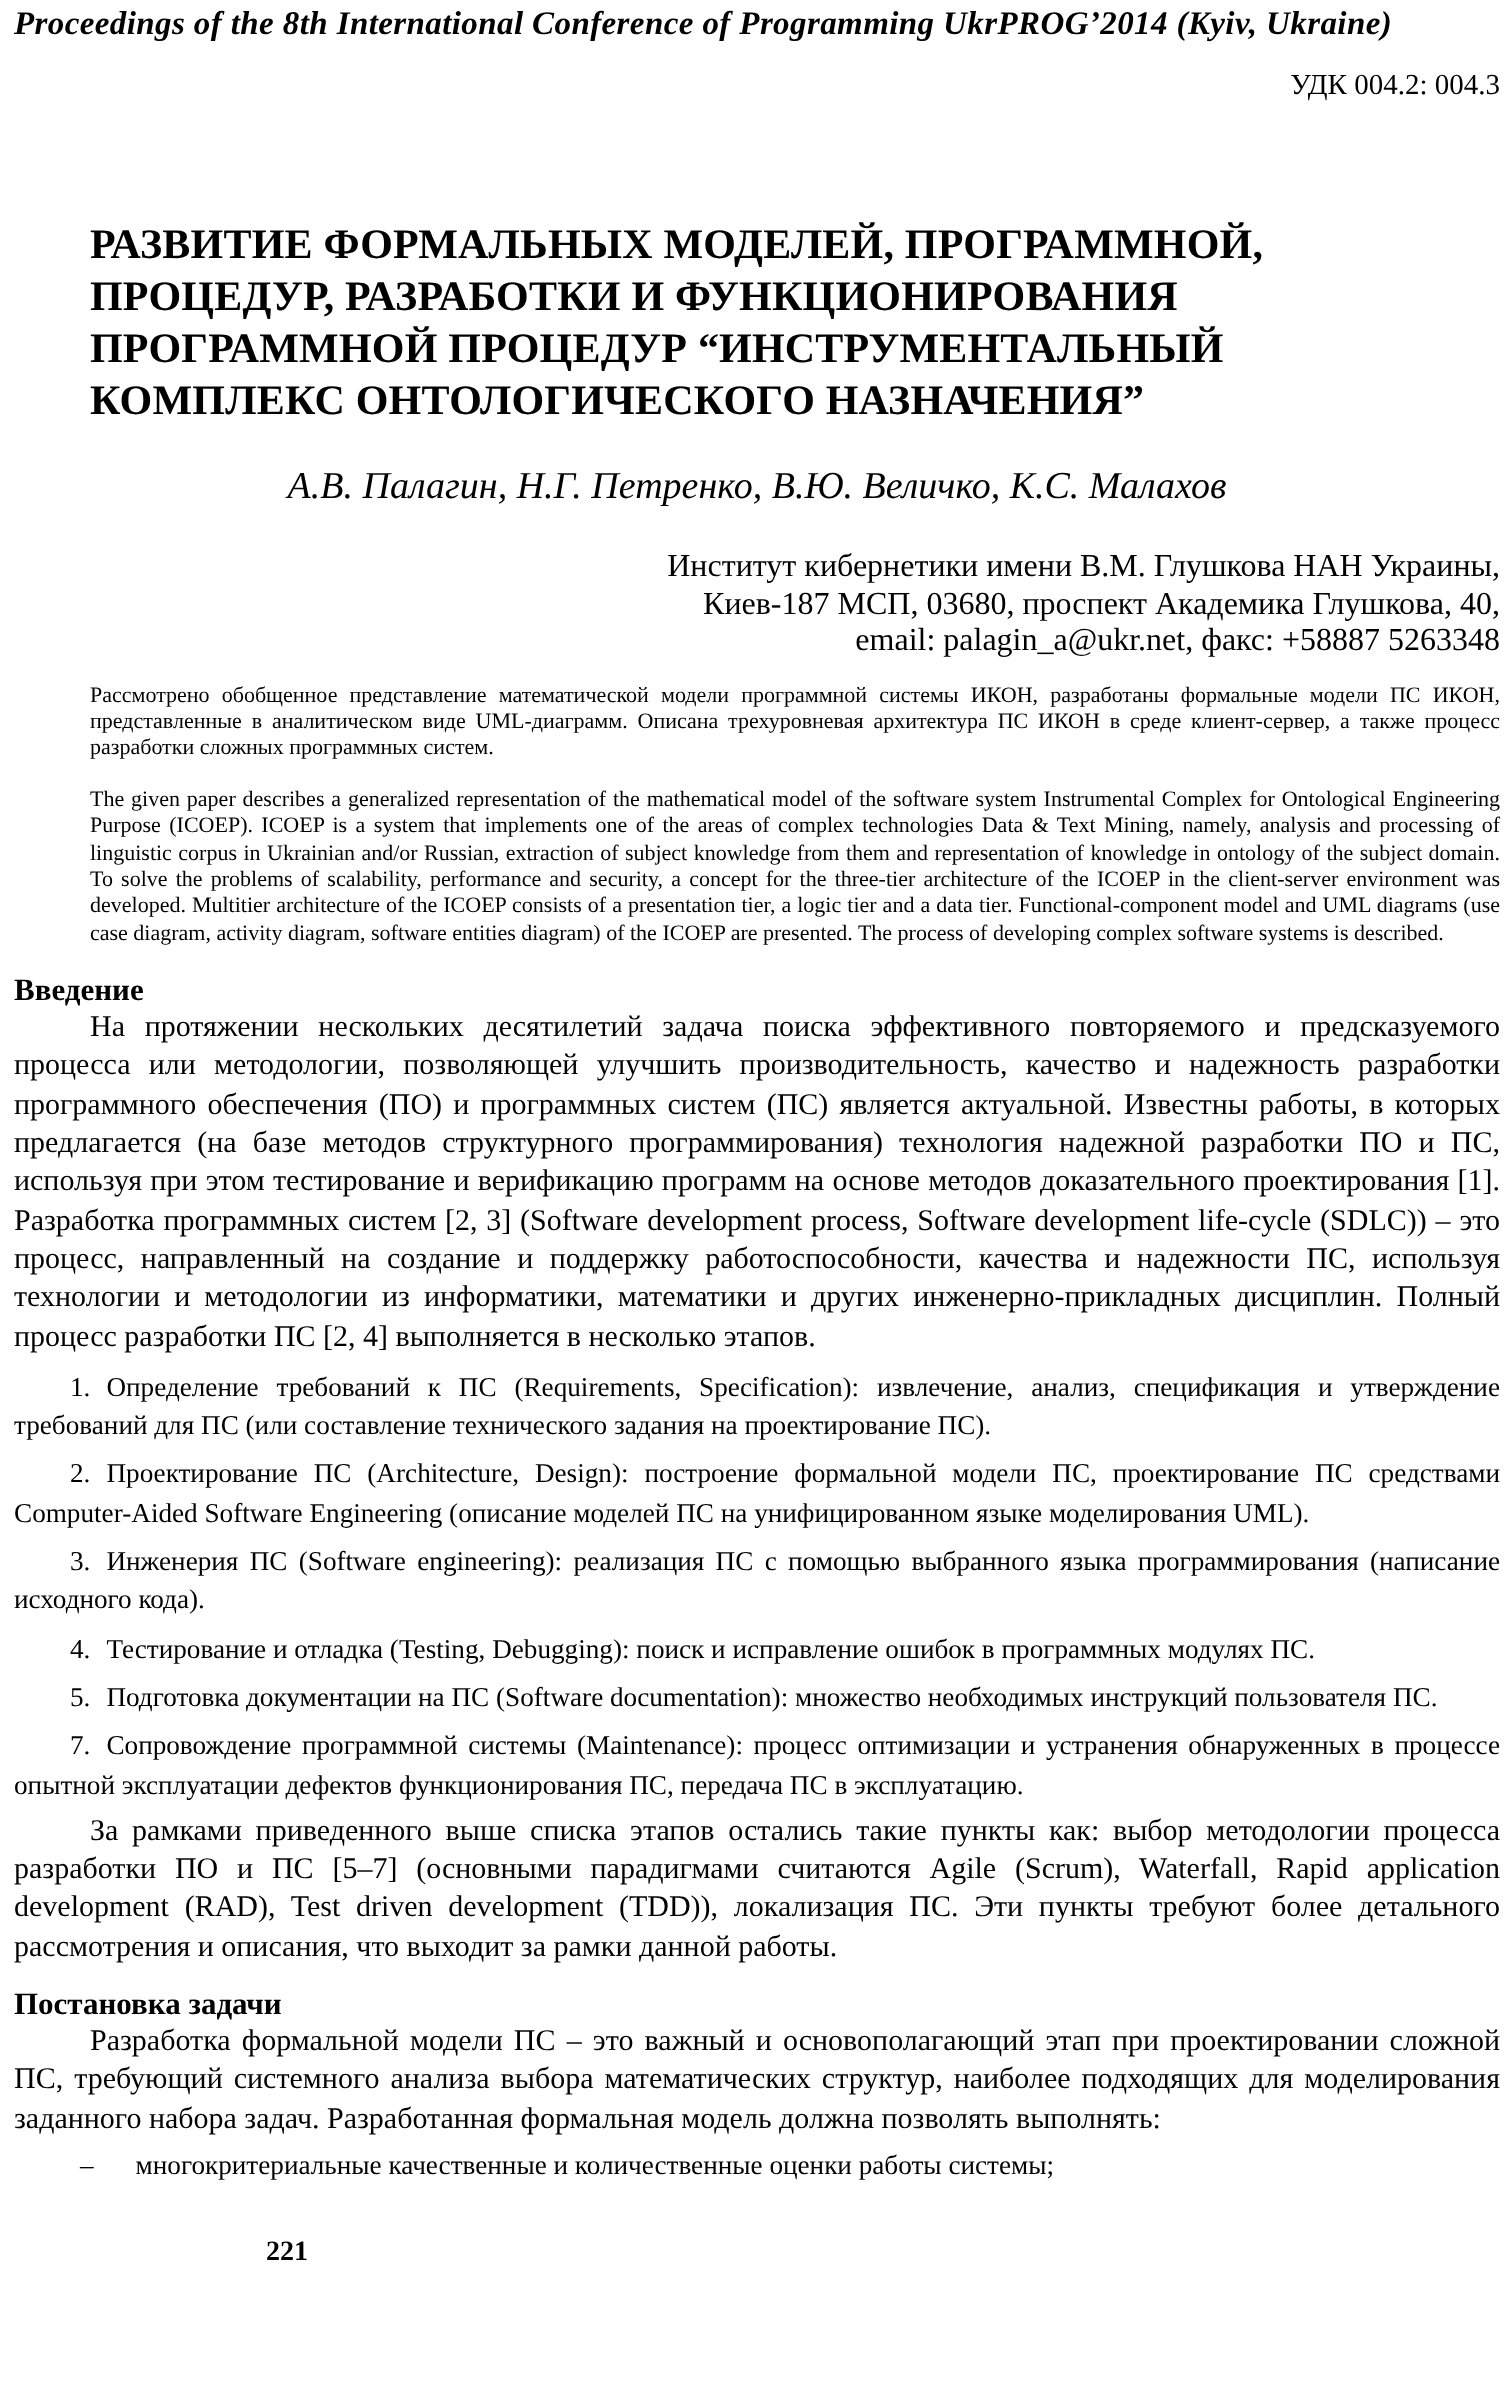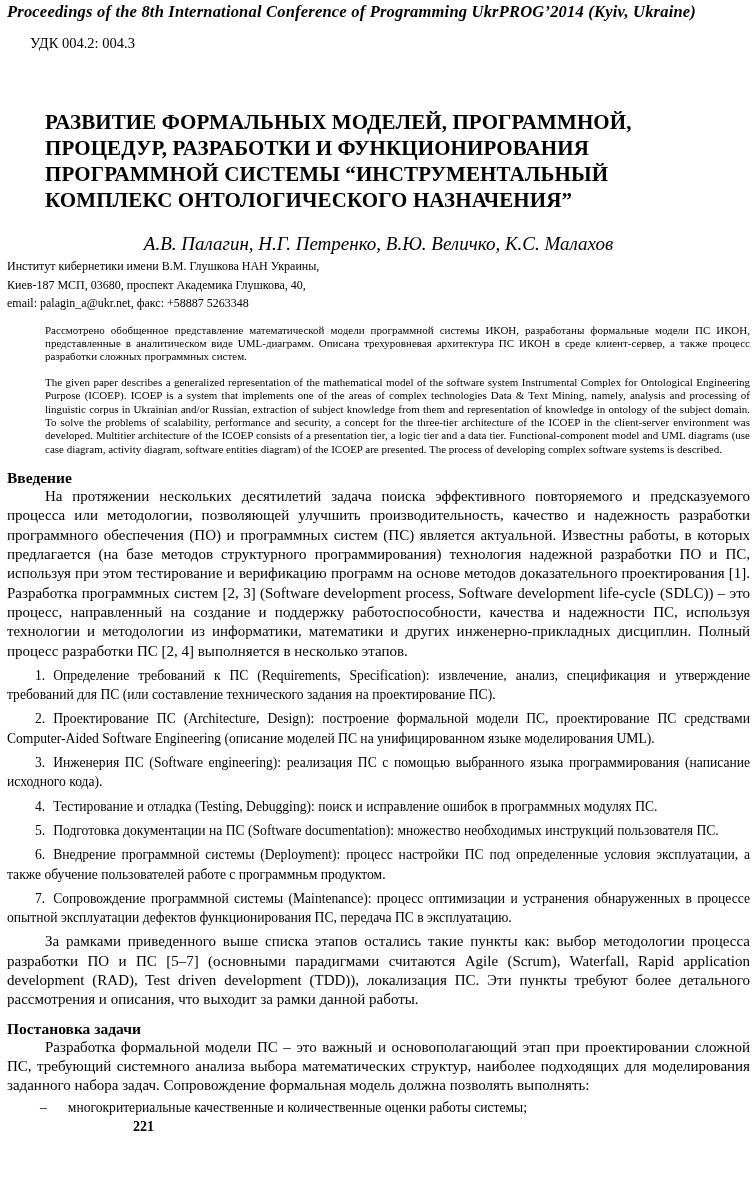--- a/index.html
+++ b/index.html
@@ -17,38 +17,39 @@
   .running-header {
     font-weight: bold;
     font-style: italic;
     font-size: 16.5px;
     letter-spacing: 0.2px;
     white-space: nowrap;
   }
   .udc {
     margin: 13px 0 0 23px;
     font-size: 14.5px;
+    text-align: right;
   }
   .paper-title {
     margin: 57px 0 0 38px;
     font-weight: bold;
     font-size: 21px;
     line-height: 26px;
     letter-spacing: 0.1px;
   }
   .authors {
     margin-top: 20px;
     text-align: center;
     font-style: italic;
     font-size: 19px;
   }
   .affiliation {
-    margin-top: 2px;
-    text-align: left;
-    font-size: 12px;
+    margin-top: 20px;
+    text-align: right;
+    font-size: 16px;
     line-height: 18.5px;
   }
   .abstract {
     margin: 11px 0 0 38px;
     font-size: 11px;
     line-height: 13.4px;
     text-align: justify;
   }
   .abstract.en { margin-top: 12px; }
   .section-heading {
@@ -93,21 +94,21 @@
 
 <div class="page">
 
   <div class="running-header">Proceedings of the 8th International Conference of Programming UkrPROG’2014 (Kyiv, Ukraine)</div>
 
   <div class="udc">УДК 004.2: 004.3</div>
 
   <div class="paper-title">
     <div>РАЗВИТИЕ ФОРМАЛЬНЫХ МОДЕЛЕЙ, ПРОГРАММНОЙ,</div>
     <div>ПРОЦЕДУР, РАЗРАБОТКИ И ФУНКЦИОНИРОВАНИЯ</div>
-    <div>ПРОГРАММНОЙ СИСТЕМЫ “ИНСТРУМЕНТАЛЬНЫЙ</div>
+    <div>ПРОГРАММНОЙ ПРОЦЕДУР “ИНСТРУМЕНТАЛЬНЫЙ</div>
     <div>КОМПЛЕКС ОНТОЛОГИЧЕСКОГО НАЗНАЧЕНИЯ”</div>
   </div>
 
   <div class="authors">А.В. Палагин, Н.Г. Петренко, В.Ю. Величко, К.С. Малахов</div>
 
   <div class="affiliation">
     <div>Институт кибернетики имени В.М. Глушкова НАН Украины,</div>
     <div>Киев-187 МСП, 03680, проспект Академика Глушкова, 40,</div>
     <div>email: palagin_a@ukr.net, факс: +58887 5263348</div>
   </div>
@@ -129,31 +130,28 @@
   <p class="step">
     <span class="step-num">3.</span><span>Инженерия ПС (Software engineering): реализация ПС с помощью выбранного языка программирования (написание исходного кода).</span>
   </p>
   <p class="step">
     <span class="step-num">4.</span><span>Тестирование и отладка (Testing, Debugging): поиск и исправление ошибок в программных модулях ПС.</span>
   </p>
   <p class="step">
     <span class="step-num">5.</span><span>Подготовка документации на ПС (Software documentation): множество необходимых инструкций пользователя ПС.</span>
   </p>
   <p class="step">
-    <span class="step-num">6.</span><span>Внедрение программной системы (Deployment): процесс настройки ПС под определенные условия эксплуатации, а также обучение пользователей работе с программньм продуктом.</span>
-  </p>
-  <p class="step">
     <span class="step-num">7.</span><span>Сопровождение программной системы (Maintenance): процесс оптимизации и устранения обнаруженных в процессе опытной эксплуатации дефектов функционирования ПС, передача ПС в эксплуатацию.</span>
   </p>
 
   <p class="body spaced">За рамками приведенного выше списка этапов остались такие пункты как: выбор методологии процесса разработки ПО и ПС [5–7] (основными парадигмами считаются Agile (Scrum), Waterfall, Rapid application development (RAD), Test driven development (TDD)), локализация ПС. Эти пункты требуют более детального рассмотрения и описания, что выходит за рамки данной работы.</p>
 
   <div class="section-heading second">Постановка задачи</div>
 
-  <p class="body">Разработка формальной модели ПС – это важный и основополагающий этап при проектировании сложной ПС, требующий системного анализа выбора математических структур, наиболее подходящих для моделирования заданного набора задач. Сопровождение формальная модель должна позволять выполнять:</p>
+  <p class="body">Разработка формальной модели ПС – это важный и основополагающий этап при проектировании сложной ПС, требующий системного анализа выбора математических структур, наиболее подходящих для моделирования заданного набора задач. Разработанная формальная модель должна позволять выполнять:</p>
 
   <p class="dash-item">
     <span class="dash-marker">–</span><span>многокритериальные качественные и количественные оценки работы системы;</span>
   </p>
 
   <div class="page-number">221</div>
 
 </div>
 
 </body></html>

